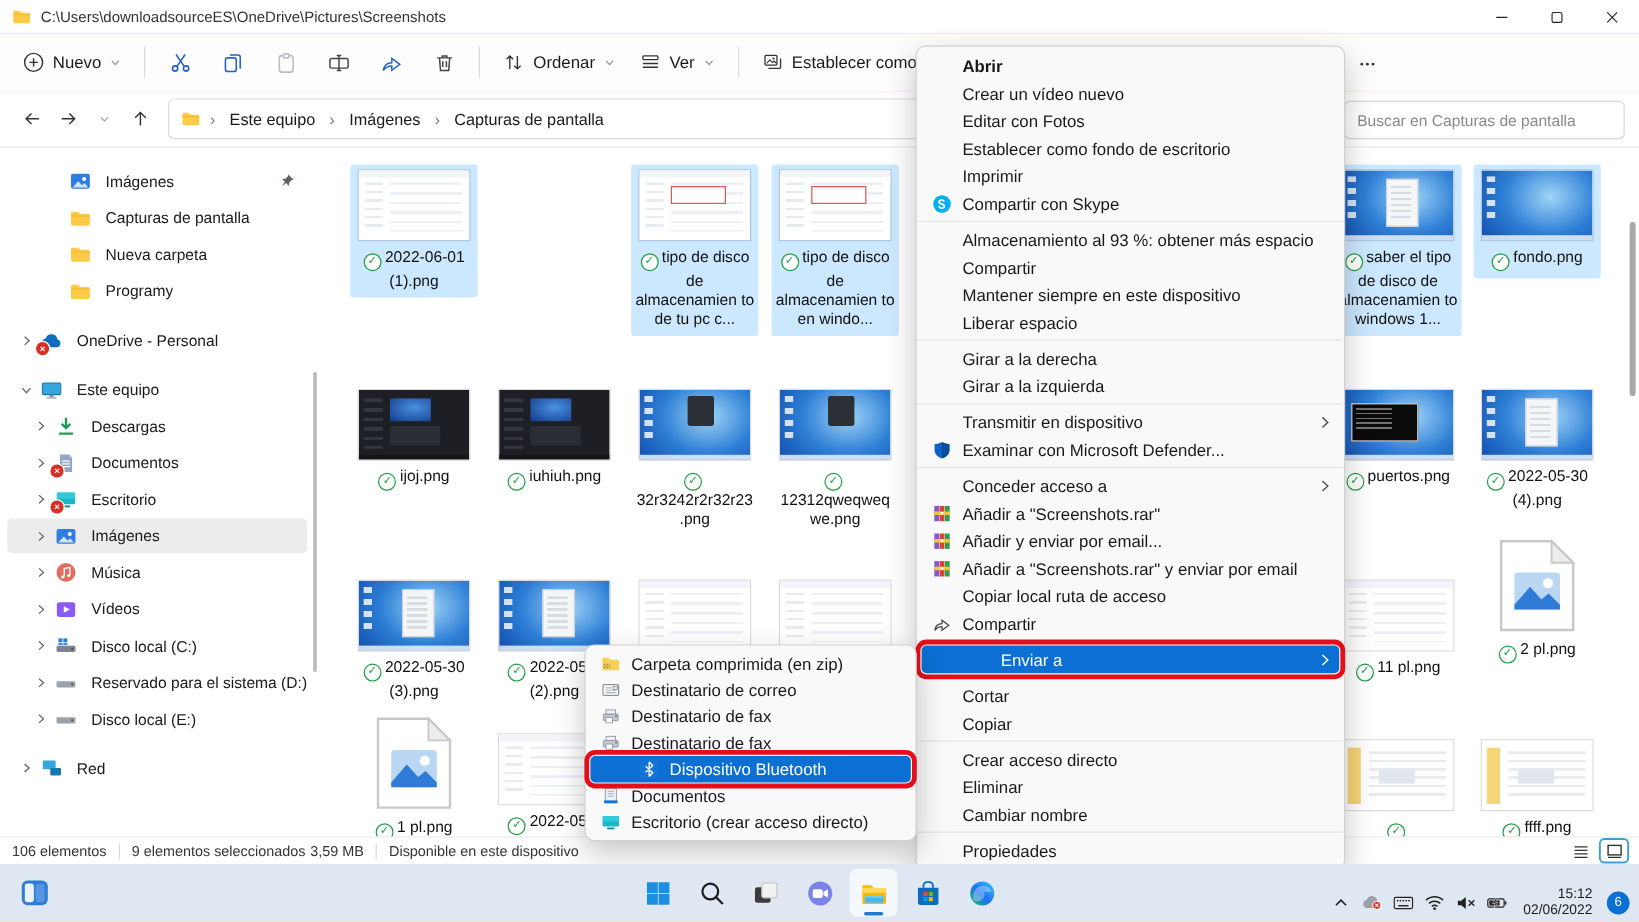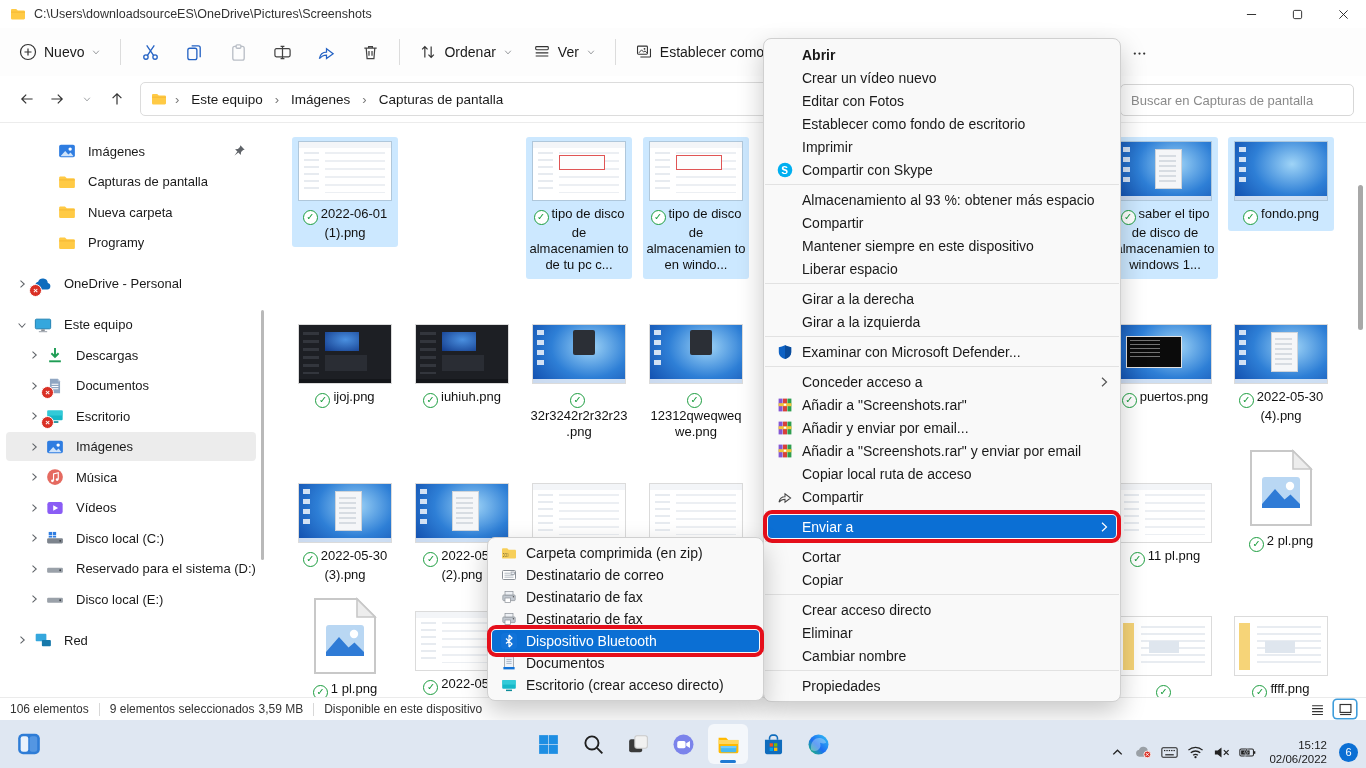--- a/index.html
+++ b/index.html
@@ -84,21 +84,21 @@
   #sendtomenu{left:487px;top:537px;width:277px;z-index:31;}
   .mi{display:flex;align-items:center;height:23px;margin:0 4px;border-radius:4px;font-size:14px;color:#191919;}
   #sendtomenu .mi{height:22px;}
   .mi .mic{width:34px;flex:0 0 34px;display:flex;align-items:center;justify-content:center;}
   .mi .mic .ic{width:16px;height:16px;}
   .mi .ml{flex:1;white-space:nowrap;overflow:hidden;}
   .mi .marr{width:16px;height:16px;margin-right:4px;color:#555;}
   .mi.bold{font-weight:bold;}
   .mi.hl{background:var(--menu-highlight,#0b6fd4);color:#fff;}
   .mi.hl .marr{color:#fff;}
-  .mi.annotated{outline:4px solid var(--annotation-red,#e50f1b);outline-offset:1px;}
+  .mi.annotated{outline:4px solid var(--annotation-red,#e50f1b);outline-offset:1px;padding-left:32px;}
   .msep{height:1px;background:#e2e2e2;margin:3px 1px;}
 
   
   .statusbar{position:absolute;left:0;right:0;bottom:48px;height:22px;background:#fff;border-top:1px solid #ebebeb;
              display:flex;align-items:center;font-size:12px;color:#333;z-index:10;}
   .st-seg{padding:0 10px;}
   .st-div{width:1px;height:13px;background:#d8d8d8;}
   .st-right{margin-left:auto;display:flex;align-items:center;gap:6px;padding-right:10px;}
   .st-ico{width:22px;height:18px;display:flex;align-items:center;justify-content:center;border-radius:3px;}
   .st-ico .ic{width:15px;height:15px;}
@@ -818,20 +818,29 @@
       <div class="mi">
         <span class="mic"></span>
         <span class="ml">Girar a la derecha</span>
       </div>
       <div class="mi">
         <span class="mic"></span>
         <span class="ml">Girar a la izquierda</span>
       </div>
       <div class="msep"></div>
       <div class="mi">
+        <span class="mic"></span>
+        <span class="ml">Transmitir en dispositivo</span>
+        <span class="marr ic">
+          <svg viewBox="0 0 16 16" width="100%" height="100%">
+            <path d="M6 3.8L10.5 8 6 12.2" fill="none" stroke="currentColor" stroke-width="1.2"></path>
+          </svg>
+        </span>
+      </div>
+      <div class="mi">
         <span class="mic">
           <span class="ic">
             <svg viewBox="0 0 16 16" width="100%" height="100%">
               <path d="M8 1.3c2.1 1.1 4.2 1.7 6.2 1.9v4.9c0 3.6-2.7 6-6.2 6.9-3.5-.9-6.2-3.3-6.2-6.9V3.2C3.8 3 5.9 2.4 8 1.3z" fill="#0e62c4"></path>
               <path d="M8 1.3c2.1 1.1 4.2 1.7 6.2 1.9v4.9c0 3.6-2.7 6-6.2 6.9z" fill="#0a4c9c"></path>
             </svg>
           </span>
         </span>
         <span class="ml">Examinar con Microsoft Defender...</span>
       </div>

